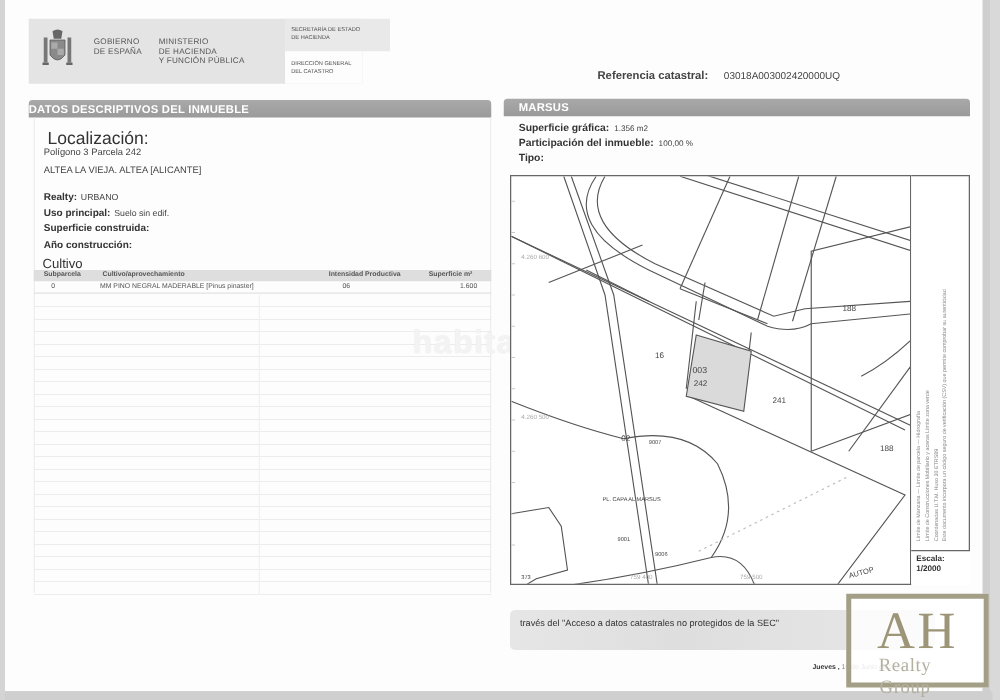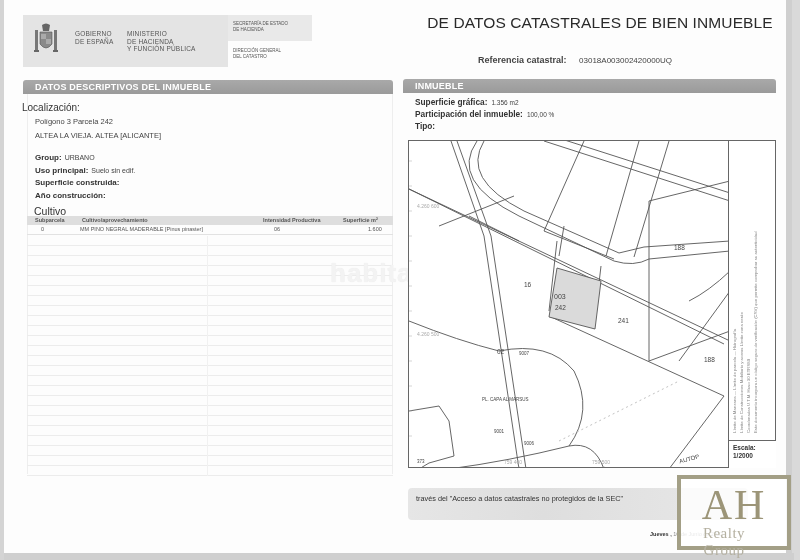--- a/index.html
+++ b/index.html
@@ -19,27 +19,27 @@
     .sec-text { position: absolute; left: 210px; top: 6px; font-size: 4.5px; line-height: 6px; color: #555; }
     .dir-text { position: absolute; left: 210px; top: 33px; font-size: 4.5px; line-height: 6px; color: #555; }
 
     
     .doc-title { position: absolute; left: 400px; top: 13px; width: 400px; text-align: center; font-size: 15.5px; line-height: 20px; color: #2a2a2a; letter-spacing: .1px; }
     .ref-line { position: absolute; left: 478px; top: 55px; font-size: 9px; color: #333; }
     .ref-line b { font-weight: bold; color: #444; margin-right: 10px; }
     .ref-line span { font-size: 8px; color: #444; }
 
     
-    .section-bar { position: absolute; height: 14px; background: linear-gradient(#a9a9a9, #9a9a9a); border-radius: 3px 3px 0 0; color: #fff; font-size: 9px; font-weight: bold; line-height: 14px; padding-left: 12px; letter-spacing: .2px; }
+    .section-bar { position: absolute; height: 14px; background: linear-gradient(#a9a9a9, #9a9a9a); border-radius: 3px 3px 0 0; color: #fff; font-size: 9px; font-weight: bold; line-height: 14px; letter-spacing: .2px; }
     .bar-left { left: 23px; top: 80px; width: 370px; }
     .bar-right { left: 403px; top: 79px; width: 373px; padding-left: 12px; }
 
     
     .left-panel { position: absolute; left: 27px; top: 94px; width: 366px; height: 380px; border-left: 1px solid #eee; border-right: 1px solid #eee; }
-    .loc-title { position: absolute; left: 22px; top: 102px; font-size: 10px; color: #333; }
+    .loc-title { position: absolute; left: 38px; top: 102px; font-size: 14px; color: #333; }
     .loc-l1 { position: absolute; left: 35px; top: 117px; font-size: 7.5px; color: #444; }
     .loc-l2 { position: absolute; left: 35px; top: 131px; font-size: 7.5px; color: #444; }
     .kv { position: absolute; left: 35px; font-size: 8px; color: #333; font-weight: bold; }
     .kv .v { font-weight: normal; font-size: 7px; color: #444; margin-left: 3px; }
     .cult-title { position: absolute; left: 34px; top: 205px; font-size: 10.5px; color: #333; }
 
     .cult-table { position: absolute; left: 27px; top: 216px; width: 366px; }
     .cult-head { height: 9px; background: #dedede; font-size: 5.5px; font-weight: bold; color: #555; position: relative; }
     .cult-head span, .cult-row span { position: absolute; top: 1px; }
     .cult-row { height: 10px; font-size: 5.5px; color: #555; position: relative; border-bottom: 1px solid #e2e2e2; }
@@ -105,37 +105,36 @@
     <div>SECRETARÍA DE ESTADO</div>
     <div>DE HACIENDA</div>
   </div>
   <div class="dir-text">
     <div>DIRECCIÓN GENERAL</div>
     <div>DEL CATASTRO</div>
   </div>
 </div>
 
 <div class="doc-title">
-  <div>DE DATOS CATASTRALES DE BIEN INMUEBLE</div>
 </div>
 <div class="ref-line">
   <b>Referencia catastral:</b>
   <span>03018A003002420000UQ</span>
 </div>
 
 <div class="section-bar bar-left">DATOS DESCRIPTIVOS DEL INMUEBLE</div>
-<div class="section-bar bar-right">INMUEBLE</div>
+<div class="section-bar bar-right">MARSUS</div>
 
 <div class="left-panel"></div>
 <div class="loc-title">Localización:</div>
 <div class="loc-l1">Polígono 3 Parcela 242</div>
 <div class="loc-l2">ALTEA LA VIEJA. ALTEA [ALICANTE]</div>
 
 <div class="kv" style="top:153px">
-  <span>Group:</span><span class="v">URBANO</span>
+  <span>Realty:</span><span class="v">URBANO</span>
 </div>
 <div class="kv" style="top:166px">
   <span>Uso principal:</span><span class="v">Suelo sin edif.</span>
 </div>
 <div class="kv" style="top:178px">
   <span>Superficie construida:</span><span class="v"></span>
 </div>
 <div class="kv" style="top:191px">
   <span>Año construcción:</span><span class="v"></span>
 </div>

